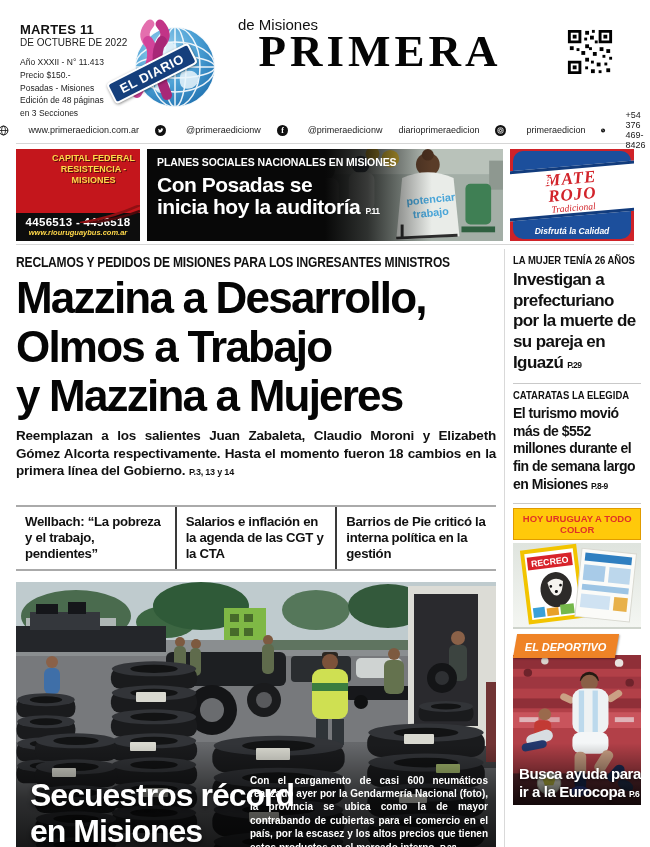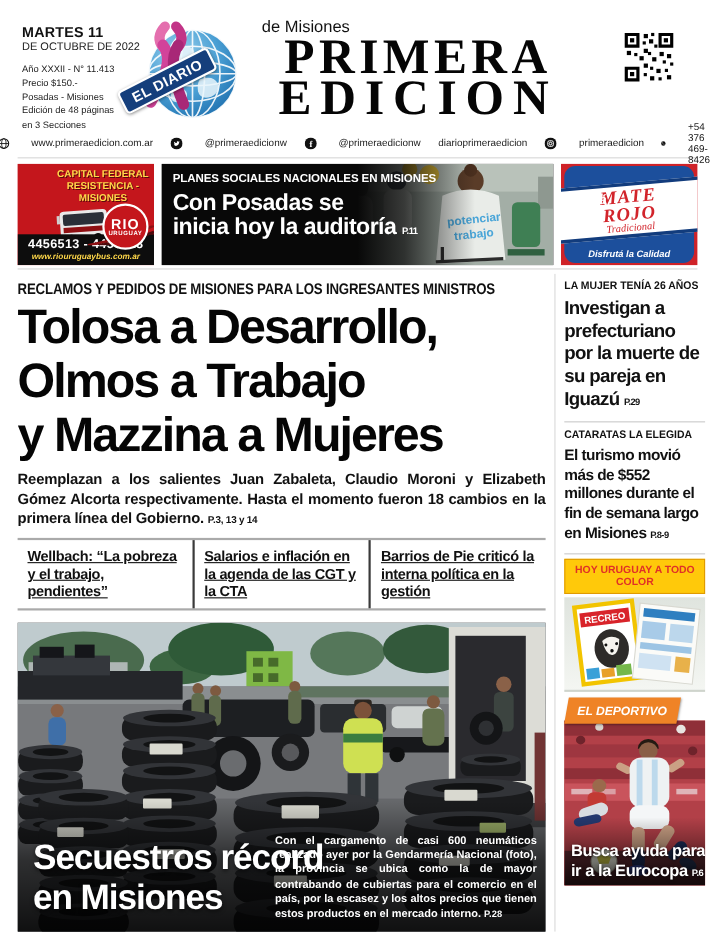--- a/index.html
+++ b/index.html
@@ -78,21 +78,21 @@
   
   .main { display:flex; margin-top:4px; }
   .lead { width:480px; }
   .kicker { margin-top:5px; font-size:14px; font-weight:bold; white-space:nowrap;
             transform:scaleX(.86); transform-origin:0 50%; letter-spacing:-0.2px; }
   .headline { margin-top:3px; font-size:44px; font-weight:bold; line-height:49px;
               letter-spacing:-1.8px; color:#050505; }
   .deck { margin-top:7px; font-size:13.5px; font-weight:bold; line-height:1.3;
           letter-spacing:-0.2px; text-align:justify; }
   .deck .pref { font-size:9px; }
-  .subheads { display:flex; margin-top:9px; border-top:2px solid #aaa; border-bottom:2px solid #aaa;text-decoration:underline; }
+  .subheads { display:flex; margin-top:25px; border-top:2px solid #aaa; border-bottom:2px solid #aaa; }
   .sh { flex:1; padding:7px 9px; font-size:13.2px; font-weight:bold; line-height:1.22;
         letter-spacing:-0.3px; }
   .sh + .sh { border-left:2px solid #3a3a3a; }
 
   .photo { position:relative; margin-top:11px; height:282px; background:#6f7173; overflow:hidden; }
   .photo > svg { position:absolute; inset:0; width:100%; height:100%; }
   .photo-shade { position:absolute; left:0; right:0; bottom:0; height:120px;
       background:linear-gradient(180deg, rgba(0,0,0,0), rgba(0,0,0,.55) 45%, rgba(0,0,0,.85)); }
   .photo-head { position:absolute; left:14px; bottom:14px; color:#fff; font-size:32px;
                 font-weight:bold; line-height:1.12; letter-spacing:-1px;
@@ -173,21 +173,20 @@
           <path d="M28,24 Q40,38 17,76" stroke="#d2439a" stroke-width="10"></path>
           <path d="M42,24 Q31,40 47,78" stroke="#a82877" stroke-width="10"></path>
         </g>
       </svg>
       <div class="badge">EL DIARIO</div>
     </div>
 
     <div class="titles">
       <div class="t-sub">de Misiones</div>
       <div class="t-main">PRIMERA</div>
-      <div class="t-main t-main2">EDICION</div>
     </div>
 
     <div class="qr">
       <svg viewBox="0 0 50 50">
         <rect width="50" height="50" fill="#fff"></rect>
         <g fill="#000">
           <path fill-rule="evenodd" d="M2,2h14v14H2z M5,5v8h8V5z"></path>
             <rect x="7" y="7" width="4" height="4"></rect>
           <path fill-rule="evenodd" d="M34,2h14v14H34z M37,5v8h8V5z"></path>
             <rect x="39" y="7" width="4" height="4"></rect>
@@ -265,37 +264,20 @@
   </div>
   <div class="hrule"></div>
 
   <div class="ads">
 
     <div class="ad-rio">
       <div class="rio-top">
         <div>CAPITAL FEDERAL</div>
         <div>RESISTENCIA - MISIONES</div>
       </div>
-      <div class="rio-mid">
-        <svg class="busvg" viewBox="0 0 60 40">
-          <g transform="rotate(-4 30 20)">
-            <rect x="4" y="6" width="46" height="26" rx="4" fill="#e9e9e9"></rect>
-            <rect x="7" y="9" width="40" height="11" rx="2" fill="#2a2f38"></rect>
-            <rect x="7" y="22" width="40" height="5" fill="#8f1013"></rect>
-            <circle cx="14" cy="33" r="4" fill="#0d0d0d"></circle>
-              <circle cx="40" cy="33" r="4" fill="#0d0d0d"></circle>
-            <rect x="1" y="10" width="3" height="8" fill="#cfcfcf"></rect>
-              <rect x="50" y="10" width="3" height="8" fill="#cfcfcf"></rect>
-          </g>
-        </svg>
-        <div class="rio-circle">
-          <div class="r1">RIO</div>
-          <div class="r2">URUGUAY</div>
-        </div>
-      </div>
       <div class="rio-bottom">
         <svg style="position:absolute; right:0; top:-8px; width:60px; height:18px" viewBox="0 0 60 18">
           <path d="M0,18 Q34,12 60,0" stroke="#8f1013" stroke-width="2.5" fill="none"></path>
           <path d="M10,18 Q40,14 60,6" stroke="#4d0a0c" stroke-width="2.5" fill="none"></path>
         </svg>
         <div class="rio-phones">4456513 - 4456518</div>
         <div class="rio-url">www.riouruguaybus.com.ar</div>
       </div>
     </div>
 
@@ -343,21 +325,21 @@
       </div>
       <div class="mate-bottom">Disfrutá la Calidad</div>
     </div>
   </div>
   <div class="hrule"></div>
 
   <div class="main">
     <div class="lead">
       <div class="kicker">RECLAMOS Y PEDIDOS DE MISIONES PARA LOS INGRESANTES MINISTROS</div>
       <div class="headline">
-        <div>Tolosa a Desarrollo,</div>
+        <div>Mazzina a Desarrollo,</div>
         <div>Olmos a Trabajo</div>
         <div>y Mazzina a Mujeres</div>
       </div>
       <p class="deck">
         <span>Reemplazan a los salientes Juan Zabaleta, Claudio Moroni y Elizabeth Gómez Alcorta respectivamente. Hasta el momento fueron 18 cambios en la primera línea del Gobierno.</span>
         <span class="pref">P.3, 13 y 14</span>
       </p>
 
       <div class="subheads">
         <div class="sh">Wellbach: “La pobreza y el trabajo, pendientes”</div>

